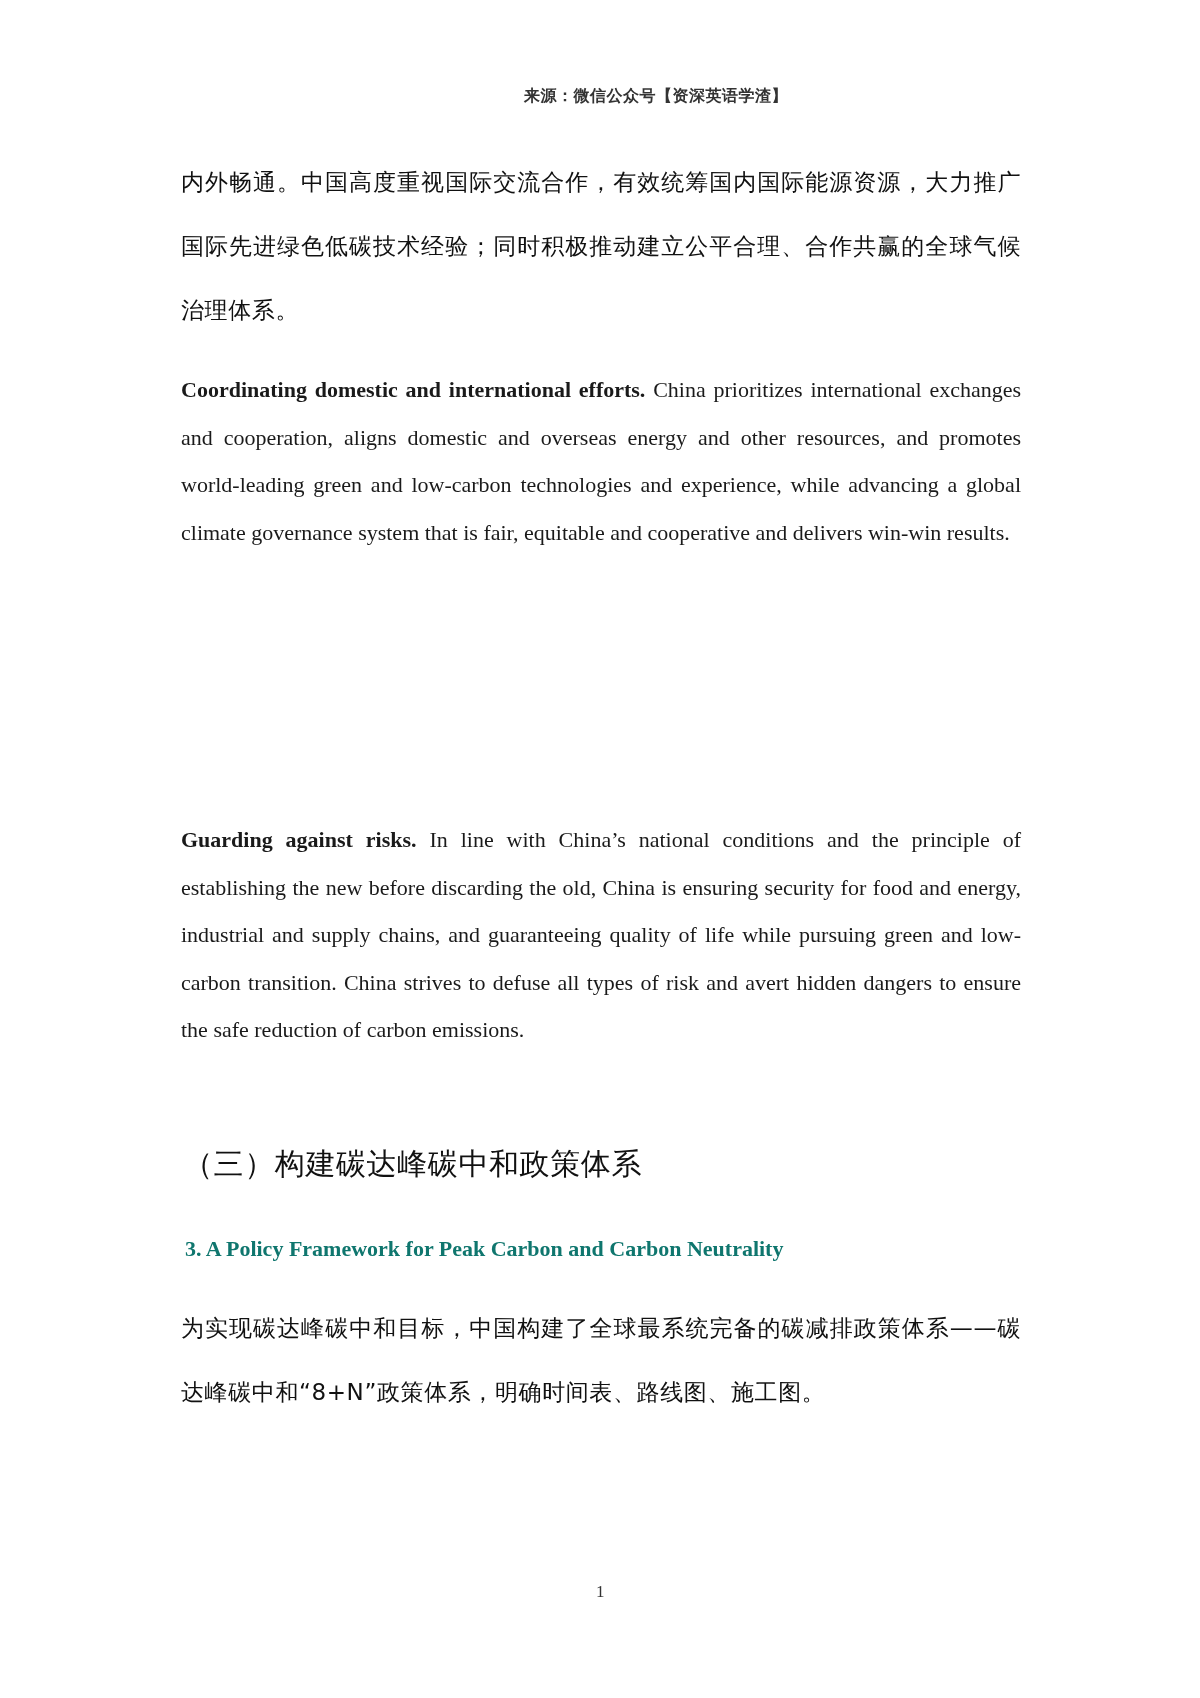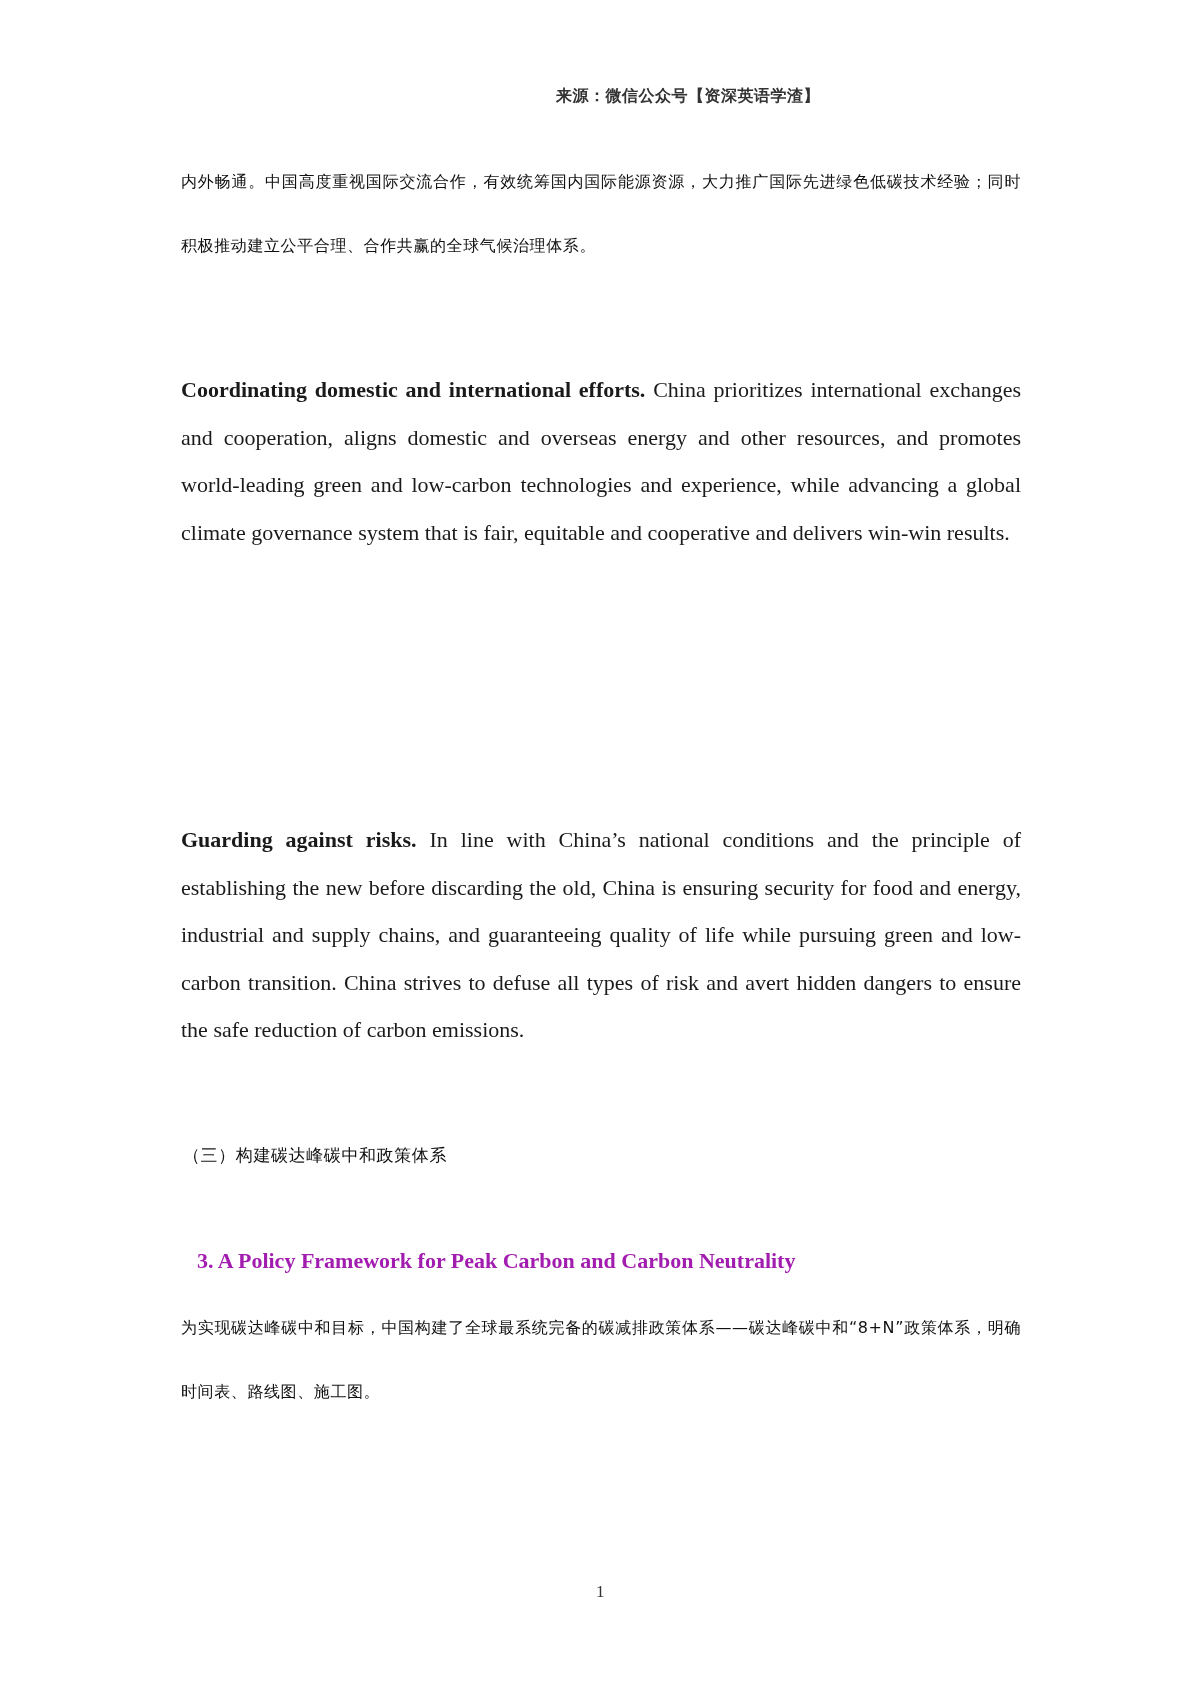--- a/index.html
+++ b/index.html
@@ -13,71 +13,70 @@
       position: relative;
       overflow: hidden;
       color: #1a1a1a;
     }
     .page {
       position: absolute;
       left: 0; top: 0;
       width: 966px;
       height: 1698px;
       background: #ffffff;
-      padding-left: 32px;
     }
     .source {
       position: absolute;
       top: 86px;
       right: 178px;
       font-family: "DejaVu Serif", serif;
       font-size: 16px;
       font-weight: bold;
       color: #333333;
       letter-spacing: 0.5px;
     }
     .content {
       position: absolute;
       left: 181px;
       width: 840px;
     }
     .zh {
       font-family: "DejaVu Sans", sans-serif;
-      font-size: 16px;
+      font-size: 23px;
       line-height: 64px;
       color: #111111;
       margin: 0;
       text-align: justify;
       letter-spacing: 0.6px;
     }
     .en {
       font-family: "Liberation Serif", serif;
       font-size: 22px;
       line-height: 47.5px;
       color: #1a1a1a;
       margin: 0;
       text-align: justify;
       text-align-last: left;
     }
     .en b {
       font-weight: bold;
     }
     .section-zh {
       font-family: "DejaVu Sans", sans-serif;
-      font-size: 17px;
+      font-size: 30px;
       color: #111111;
       margin: 0;
       letter-spacing: 0.6px;
     }
     .section-en {
       font-family: "Liberation Serif", serif;
       font-size: 22px;
       font-weight: bold;
-      color: #a21caf;
-      margin: 16px;
+      color: #0f766e;
+      margin: 4px;
     }
     .page-number {
       position: absolute;
       top: 1582px;
       left: 596px;
       font-family: "Liberation Serif", serif;
       font-size: 17px;
       color: #333333;
     }
   </style>

